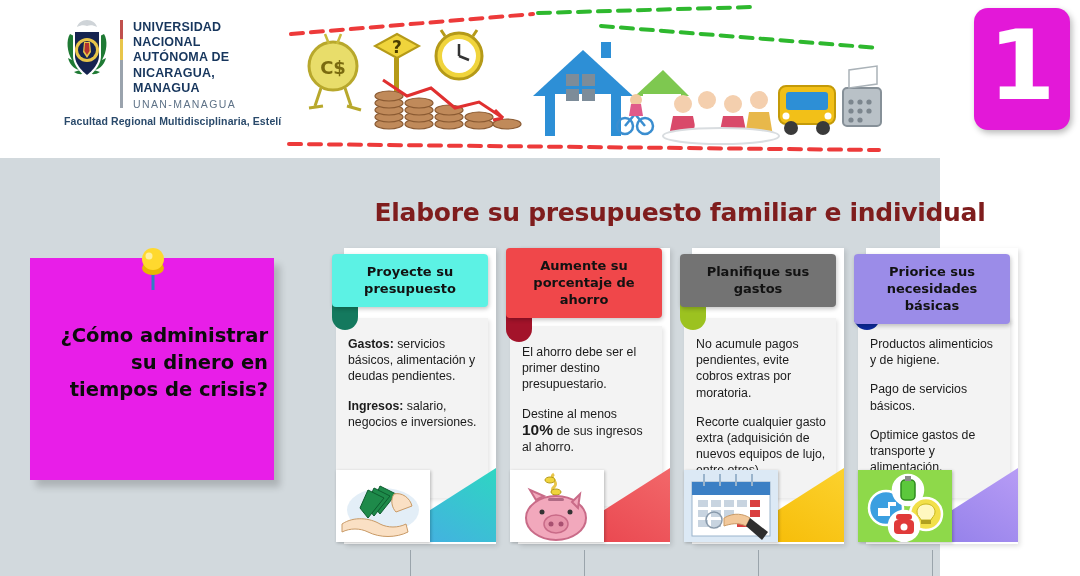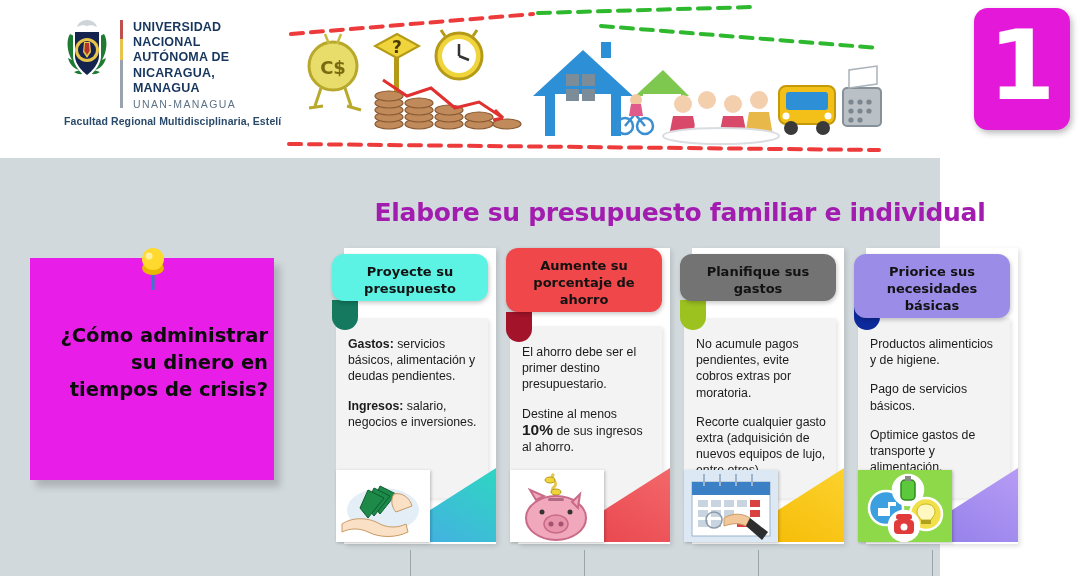--- a/index.html
+++ b/index.html
@@ -68,21 +68,21 @@
     font-family: "DejaVu Sans", sans-serif;
     font-size: 96px; font-weight: 700; color: #ffffff;
     line-height: 1; margin-top: -6px;
   }
 
   
   .main-heading {
     position: absolute; left: 360px; top: 198px; width: 640px;
     text-align: center;
     font-family: "DejaVu Sans", sans-serif;
-    font-size: 25px; font-weight: 700; color: #a21caf;
+    font-size: 25px; font-weight: 700; color: #7f1d1d;
     letter-spacing: -.3px;
   }
 
   
   .sticky-wrap { position: absolute; left: 30px; top: 258px; width: 250px; height: 228px; }
   .sticky {
     position: absolute; left: 0; top: 0; width: 244px; height: 222px;
     background: #e81ee8;
     box-shadow: 6px 7px 7px rgba(0,0,0,.18);
   }
@@ -115,22 +115,22 @@
   .card-body p {
     font-size: 12.3px; color: #1b1b1b; line-height: 16.2px;
     margin-bottom: 13px;
   }
   .card-body p b { font-weight: 700; }
   .card-body .big { font-size: 15.5px; font-weight: 700; }
 
   
   .tab {
     position: absolute; left: 2px; top: 14px; width: 156px;
-    border-radius: 12px;
-    padding: 9px 6px 4px 6px;
+    border-radius: 4px;
+    padding: 9px 6px 10px 6px;
     text-align: center;
     font-family: "DejaVu Sans", sans-serif;
     font-size: 13px; font-weight: 700; color: #121212;
     line-height: 17px;
     box-shadow: 1px 2px 4px rgba(0,0,0,.22);
     z-index: 3;
   }
   .tab-fold {
     position: absolute; left: 2px; width: 26px; height: 30px;
     border-radius: 0 0 13px 13px;

